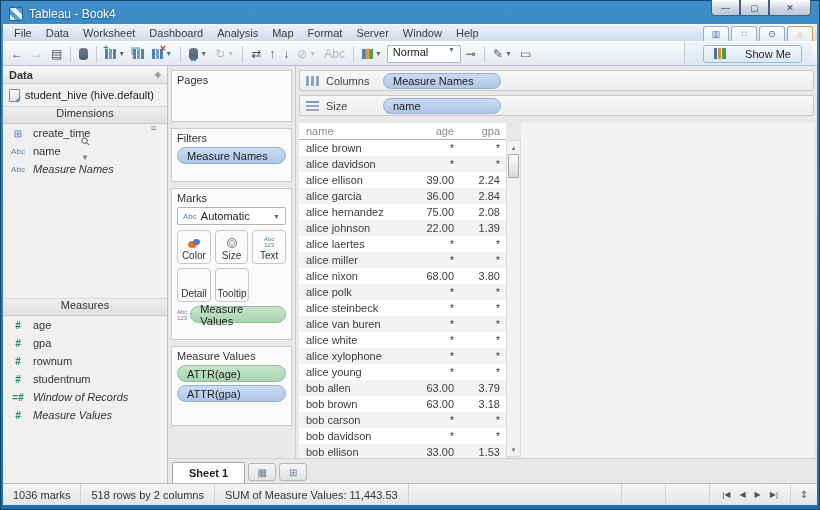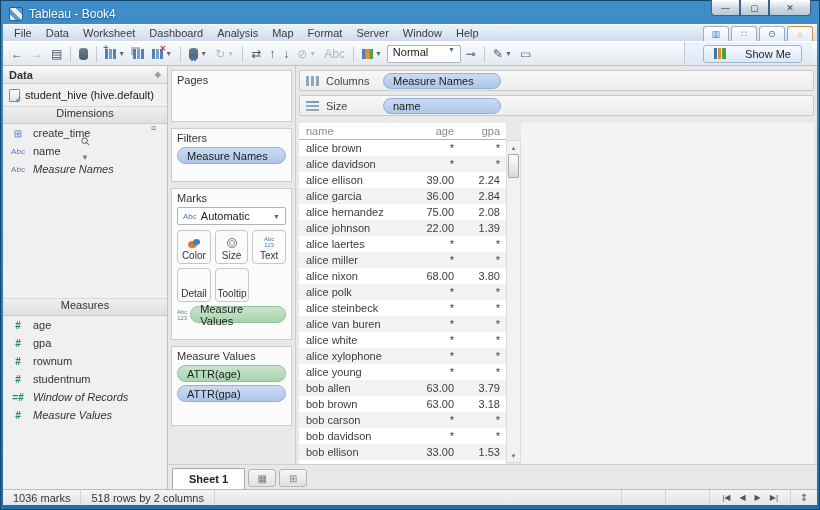--- a/index.html
+++ b/index.html
@@ -111,21 +111,21 @@
   .vscroll{width:15px;background:#f2f2f2;border:1px solid #dcdcdc;display:flex;flex-direction:column;align-items:center;margin-top:17px;margin-bottom:1px;}
   .sarrow{height:13px;display:flex;align-items:center;justify-content:center;font-size:6px;color:#707070;width:100%;}
   .sthumb{width:11px;height:24px;background:linear-gradient(#fefefe,#d9d9d9);border:1px solid #9daab6;border-radius:1px;}
   .strack{flex:1;}
   .view-rest{flex:1;background:#f4f4f4;}
   
   .tabbar{height:25px;background:#e6e8ea;border-top:1px solid #d0d0d0;display:flex;align-items:flex-end;padding:0 4px;gap:3px;}
   .sheet-tab{height:21px;background:#fff;border:1px solid #a8a8a8;border-bottom:none;border-radius:2px 2px 0 0;display:flex;align-items:center;padding:0 16px;font-weight:bold;color:#222;}
   .tab-btn{height:18px;width:28px;margin-bottom:2px;border:1px solid #b5b5b5;border-radius:3px;background:linear-gradient(#f6f6f6,#e2e2e2);display:flex;align-items:center;justify-content:center;color:#6b7f94;font-size:10px;}
   
-  .statusbar{height:16px;background:linear-gradient(#f5f5f5,#e5e5e5);border-top:1px solid #bcbcbc;display:flex;align-items:center;color:#333;}
+  .statusbar{height:22px;background:linear-gradient(#f5f5f5,#e5e5e5);border-top:1px solid #bcbcbc;display:flex;align-items:center;color:#333;}
   .seg{height:100%;display:flex;align-items:center;padding:0 10px;border-right:1px solid #d2d2d2;}
   .seg.grow{flex:1;border-right:none;}
   .seg.empty{width:44px;padding:0;}
   .seg.nav{gap:9px;color:#555;font-size:8px;padding:0 12px;}
   .seg.split{width:26px;justify-content:center;font-size:10px;color:#555;border-right:none;}
 </style>
 </head>
 <body>
 
 <div class="window">
@@ -513,20 +513,21 @@
             <span class="tab-btn">▦</span>
             <span class="tab-btn">⊞</span>
           </span>
       </div>
     </div>
   </div>
 
   <div class="statusbar">
     <span class="seg">1036 marks</span>
     <span class="seg">518 rows by 2 columns</span>
+    <span class="seg">SUM of Measure Values: 11,443.53</span>
     <span class="seg grow"></span>
     <span class="seg empty"></span>
     <span class="seg empty"></span>
     <span class="seg empty"></span>
     <span class="seg nav" id="nav-btns">
         <span>|◀</span>
         <span>◀</span>
         <span>▶</span>
         <span>▶|</span>
       </span>

